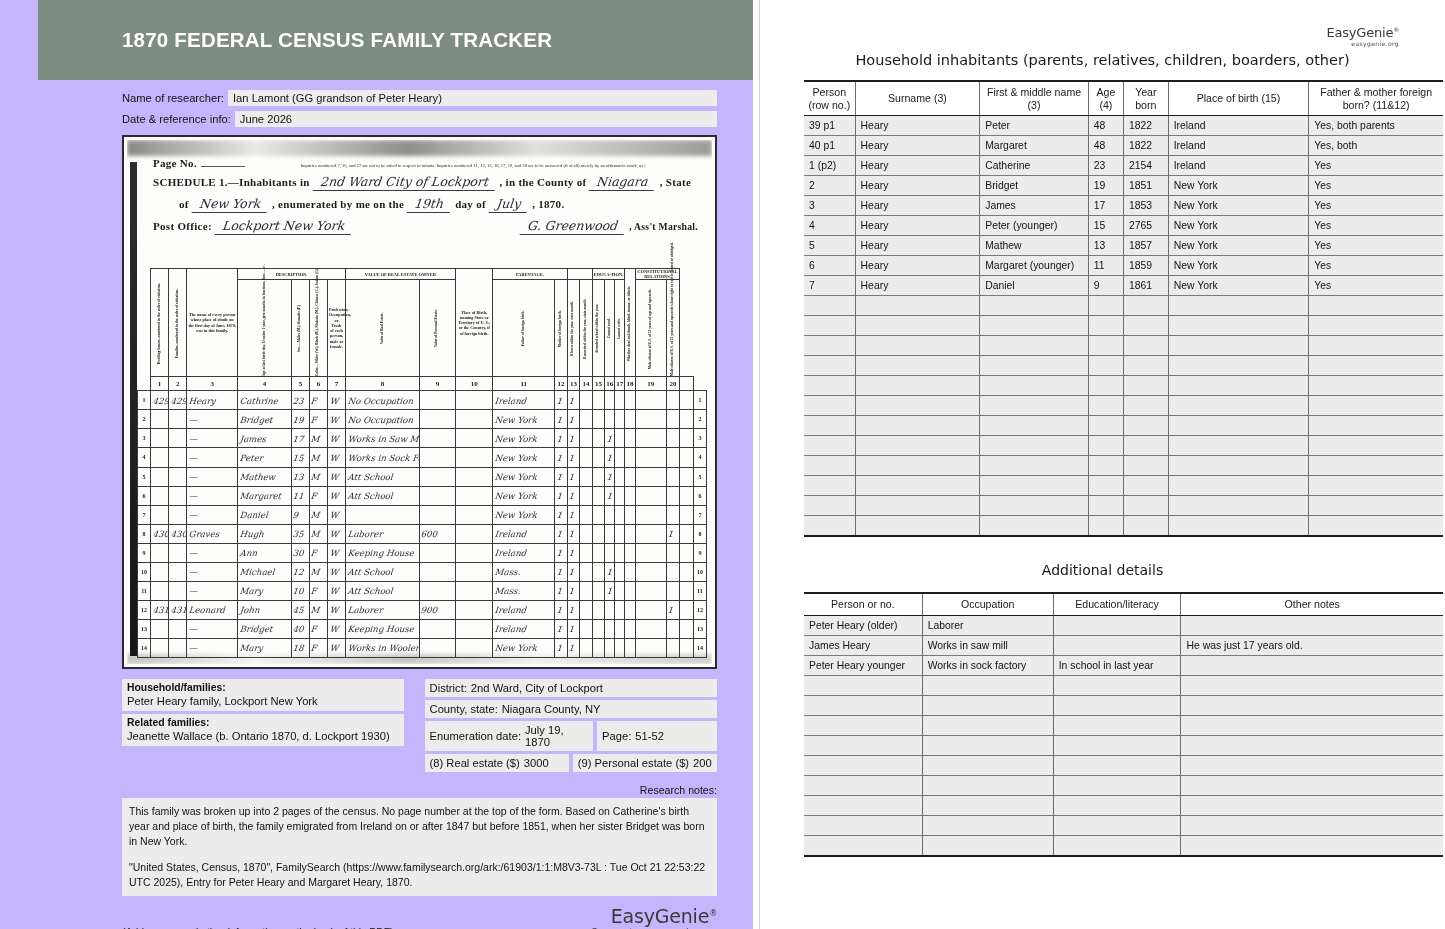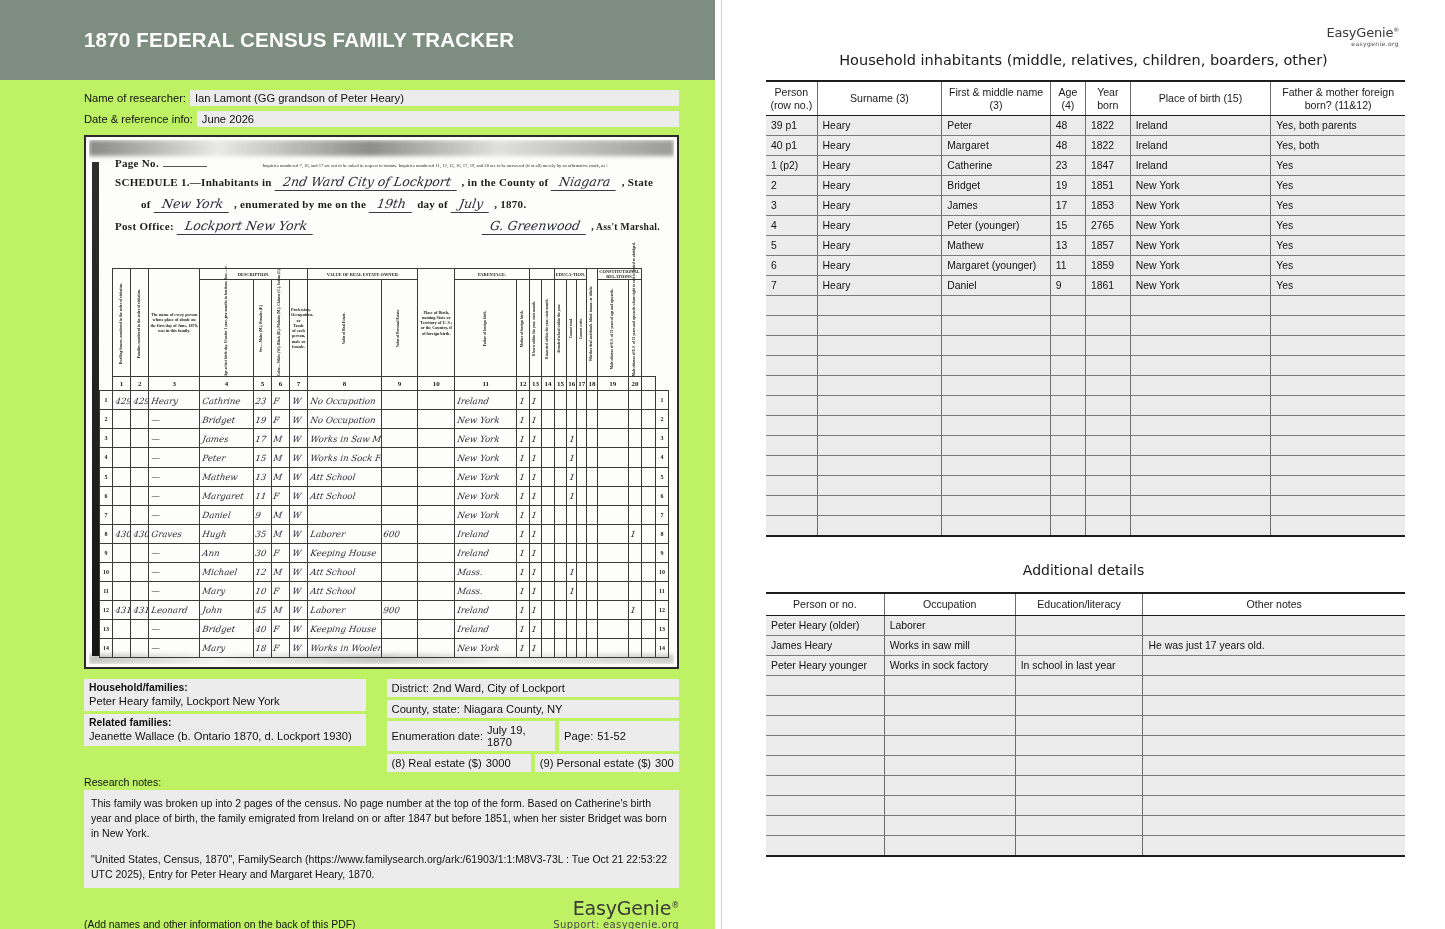--- a/index.html
+++ b/index.html
@@ -7,21 +7,21 @@
     width:1445px;height:929px;
     background:#ffffff;
     font-family:"Liberation Sans", sans-serif;
     color:#1a1a1a;
     overflow:hidden;
     position:relative;
   }
   .page{position:absolute;inset:0;display:flex;}
 
   
-  .left-page{width:715px;height:929px;position:relative;background:#bef264;flex:0 0 715px;}
+  .left-page{width:715px;height:929px;position:relative;background:#c4b5fd;flex:0 0 715px;padding-left:38px;}
   .page-divider{width:1px;height:929px;background:#cfcfcf;flex:0 0 1px;margin-left:6px;box-shadow:-2px 0 3px -2px rgba(0,0,0,.18);}
   .right-page{flex:1 1 auto;height:929px;position:relative;background:#fff;}
 
   .header-band{
     height:80px;background:#7d8d80;width:715px;
     display:flex;align-items:center;
   }
   .header-title{
     color:#fff;font-size:20.5px;font-weight:bold;letter-spacing:.2px;
     margin-left:84px;
@@ -86,21 +86,21 @@
   .box-value{font-size:11.2px;color:#111;padding-top:2px;}
   .inline-box{background:#ececec;display:flex;align-items:center;gap:4px;padding:3px 5px;font-size:11.2px;}
   .inline-label{color:#111;white-space:nowrap;}
   .inline-val{color:#111;font-weight:500;}
   .row2{display:flex;gap:4px;}
   .row2 > .inline-box:first-child{flex:1 1 auto;}
   .row2 > .inline-box:last-child{flex:0 0 110px;}
   .row3{display:flex;gap:4px;}
   .row3 > .inline-box{flex:1 1 50%;}
 
-  .notes-label{margin:4px 36px 2px 84px;font-size:10.6px;color:#111;}
+  .notes-label{margin:12px 36px 2px 84px;font-size:10.6px;color:#111;text-align:right;}
   .notes-box{margin:0 36px 0 84px;background:#ececec;padding:6px 7px;min-height:86px;}
   .notes-p{font-size:10.5px;line-height:1.42;color:#111;margin:0 0 11px 0;}
   .notes-p:last-child{margin-bottom:0;}
 
   .footer-row{margin:11px 36px 16px 84px;display:flex;align-items:flex-end;justify-content:space-between;}
   .footer-note{font-size:10.4px;color:#111;}
   .brand{text-align:right;line-height:1;}
   .brand-name{font-size:19px;color:#3a3a3a;font-family:"DejaVu Sans",sans-serif;letter-spacing:-.2px;}
   .brand-name sup{font-size:8px;vertical-align:super;}
   .brand-sub{font-size:10px;color:#4a4a4a;letter-spacing:.4px;margin-top:2px;font-family:"DejaVu Sans",sans-serif;}
@@ -672,21 +672,21 @@
             <span class="inline-val">51-52</span>
           </div>
         </div>
         <div class="row3">
           <div class="inline-box">
             <span class="inline-label">(8) Real estate ($)</span>
             <span class="inline-val">3000</span>
           </div>
           <div class="inline-box">
             <span class="inline-label">(9) Personal estate ($)</span>
-            <span class="inline-val">300</span>
+            <span class="inline-val">200</span>
           </div>
         </div>
       </div>
     </div>
 
     <div class="notes-label">Research notes:</div>
     <div class="notes-box">
       <p class="notes-p">This family was broken up into 2 pages of the census. No page number at the top of the form. Based on Catherine's birth year and place of birth, the family emigrated from Ireland on or after 1847 but before 1851, when her sister Bridget was born in New York.</p>
       <p class="notes-p">"United States, Census, 1870", FamilySearch (https://www.familysearch.org/ark:/61903/1:1:M8V3-73L : Tue Oct 21 22:53:22 UTC 2025), Entry for Peter Heary and Margaret Heary, 1870.</p>
     </div>
@@ -702,21 +702,21 @@
 
   <div class="page-divider"></div>
 
   <div class="right-page">
 
     <div class="rp-brand">
       <div class="brand-name"><span>EasyGenie</span><sup>®</sup></div>
       <div class="brand-sub">easygenie.org</div>
     </div>
 
-    <div class="rp-title">Household inhabitants (middle, relatives, children, boarders, other)</div>
+    <div class="rp-title">Household inhabitants (parents, relatives, children, boarders, other)</div>
 
     <div class="tbl-wrap t1">
       <table class="gtbl">
         <colgroup>
           <col style="width:8%">
             <col style="width:19.5%">
             <col style="width:17%">
           <col style="width:5.5%">
             <col style="width:7%">
             <col style="width:22%">
@@ -750,21 +750,21 @@
               <td>48</td>
               <td>1822</td>
               <td>Ireland</td>
               <td>Yes, both</td>
             </tr>
             <tr>
               <td>1 (p2)</td>
               <td>Heary</td>
               <td>Catherine</td>
               <td>23</td>
-              <td>1847</td>
+              <td>2154</td>
               <td>Ireland</td>
               <td>Yes</td>
             </tr>
             <tr>
               <td>2</td>
               <td>Heary</td>
               <td>Bridget</td>
               <td>19</td>
               <td>1851</td>
               <td>New York</td>

